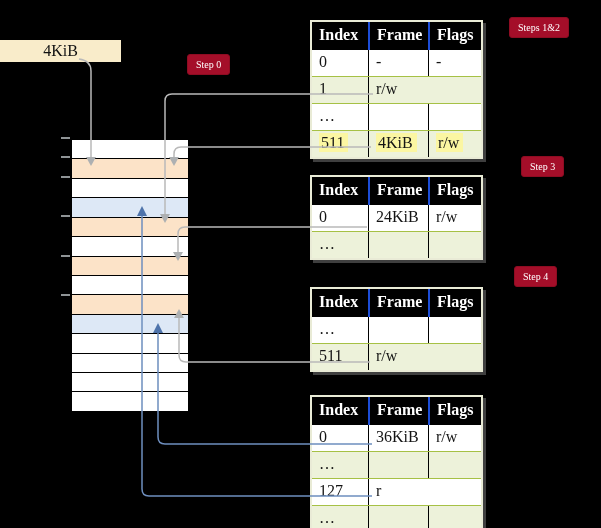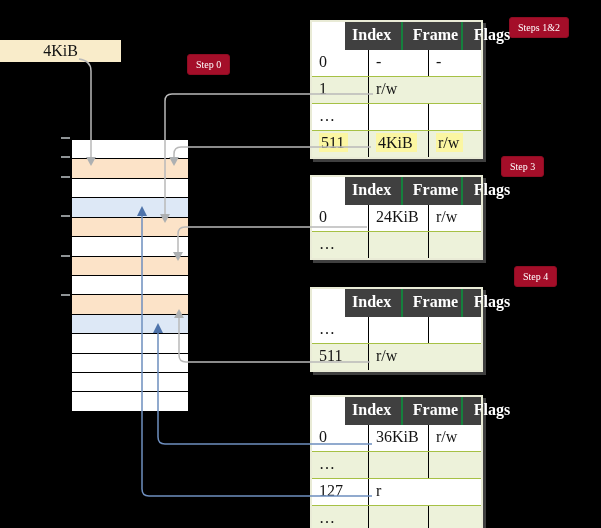--- a/index.html
+++ b/index.html
@@ -27,34 +27,34 @@
   .ptable{
     position:absolute;left:310px;width:169px;
     border:2px solid #e9ebd6;box-sizing:content-box;background:#fff;
     box-shadow:3px 3px 0 rgba(115,115,115,.55);
   }
   #table-0{top:20px;} #table-1{top:175px;} #table-2{top:287px;} #table-3{top:395px;}
   .trow{display:grid;grid-template-columns:56px 60px 53px;height:26px;
         border-bottom:1.5px solid #a6c145;background:#fff;}
   .trow:last-child{border-bottom:none;}
   .trow.shade{background:#edf2da;}
-  .trow.thead{background:#404040;height:28px;border-bottom:none;margin-left:33px;}
+  .trow.thead{background:#000000;height:28px;border-bottom:none;}
   .cell{overflow:hidden;white-space:nowrap;padding:3px 0 0 7px;font-size:16px;color:#141414;}
   .trow .cell + .cell{border-left:1px solid #000;}
   .thead .cell{color:#fff;font-weight:bold;padding-top:4px;}
-  .thead .cell + .cell{border-left:2px solid #15803d;text-align:center;}
+  .thead .cell + .cell{border-left:2px solid #1d4ed8;}
   .hl{background:#fbf6a2;padding:1px 4px 1px 2px;}
   
   .badge{
     position:absolute;background:#a40e29;border:1px solid #8e0c22;border-radius:3px;
     color:#fff;font-size:10px;line-height:17px;padding:1px 8px;white-space:nowrap;
   }
   #badge-0{left:187px;top:54px;}
   #badge-1{left:509px;top:17px;}
-  #badge-2{left:501px;top:156px;}
+  #badge-2{left:521px;top:156px;}
   #badge-3{left:514px;top:266px;}
   
   #overlay{position:absolute;left:0;top:0;pointer-events:none;}
   .ln-gray{fill:none;stroke:#b9b9b9;stroke-width:1.5;}
   .ln-blue{fill:none;stroke:#6e8ebe;stroke-width:1.5;}
   .ah-gray{fill:#adb0b2;}
   .ah-blue{fill:#4e73ab;}
 </style>
 </head>
 <body>

